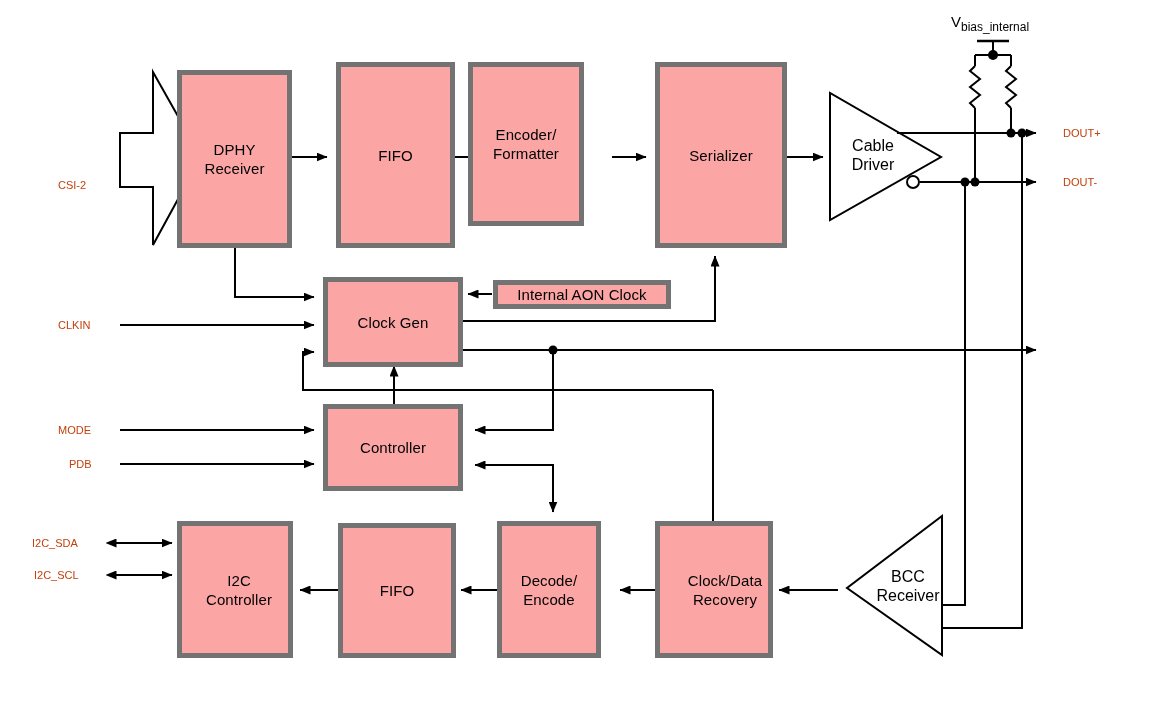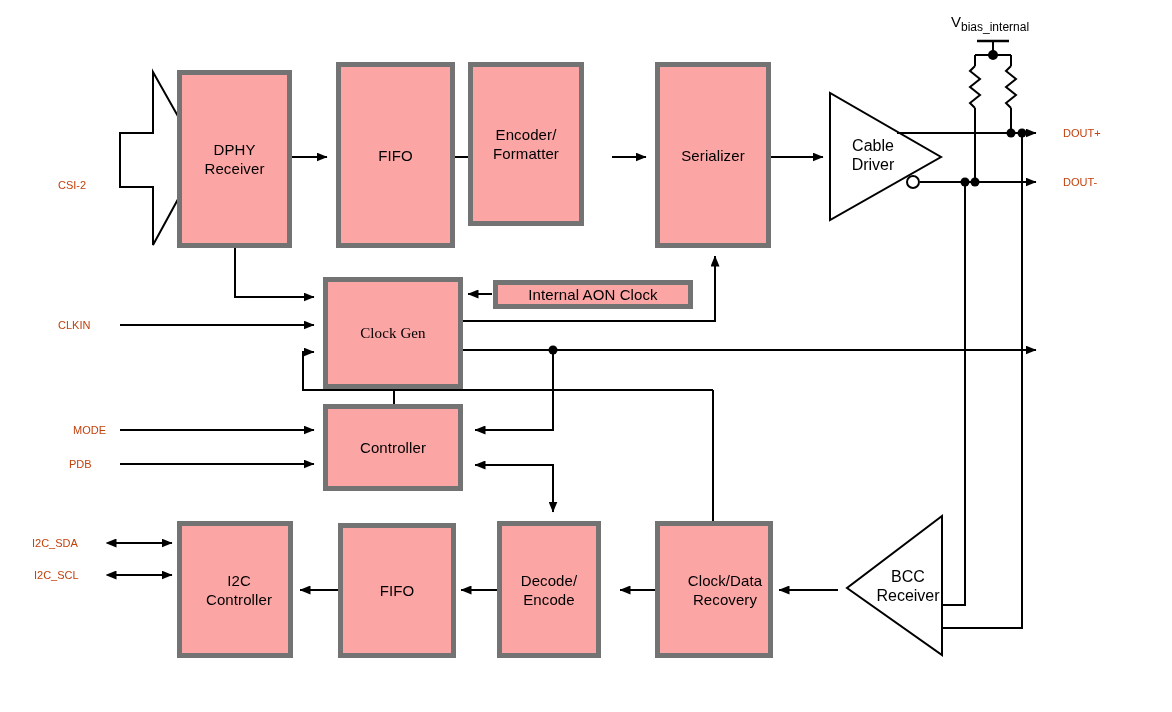--- a/index.html
+++ b/index.html
@@ -175,33 +175,33 @@
     </div>
   </div>
 
   <div class="blk" style="left:468px;top:62px;width:116px;height:164px;">
     <div>
       <span>Encoder/</span>
       <span>Formatter</span>
     </div>
   </div>
 
-  <div class="blk" style="left:655px;top:62px;width:116px;height:186px;align-items:center;">
+  <div class="blk" style="left:655px;top:62px;width:132px;height:186px;align-items:center;">
     <div>
       <span>Serializer</span>
     </div>
   </div>
 
-  <div class="blk" style="left:323px;top:277px;width:140px;height:112px;font-family:Liberation Serif, serif;">
+  <div class="blk" style="left:323px;top:277px;width:140px;height:90px;">
     <div>
       <span>Clock Gen</span>
     </div>
   </div>
 
-  <div class="blk" style="left:493px;top:280px;width:200px;height:29px;font-size:15px;">
+  <div class="blk" style="left:493px;top:280px;width:178px;height:29px;font-size:15px;">
     <div>
       <span>Internal AON Clock</span>
     </div>
   </div>
 
   <div class="blk" style="left:323px;top:404px;width:140px;height:87px;">
     <div>
       <span>Controller</span>
     </div>
   </div>
@@ -240,21 +240,21 @@
 
   <div class="tri-label" style="left:869px;top:567px;width:78px;">
     <span>BCC</span><br>
     <span>Receiver</span>
   </div>
 
   <div class="lbl" style="left:58px;top:148px;margin-top:28px;">CSI-2</div>
 
   <div class="lbl" style="left:58px;top:316px;">CLKIN</div>
 
-  <div class="lbl" style="left:58px;top:421px;margin-left:15px;">MODE</div>
+  <div class="lbl" style="left:58px;top:421px;">MODE</div>
 
   <div class="lbl" style="left:69px;top:455px;">PDB</div>
 
   <div class="lbl" style="left:32px;top:534px;">I2C_SDA</div>
 
   <div class="lbl" style="left:34px;top:566px;">I2C_SCL</div>
 
   <div class="lbl" style="left:1063px;top:124px;">DOUT+</div>
 
   <div class="lbl" style="left:1063px;top:173px;">DOUT-</div>

